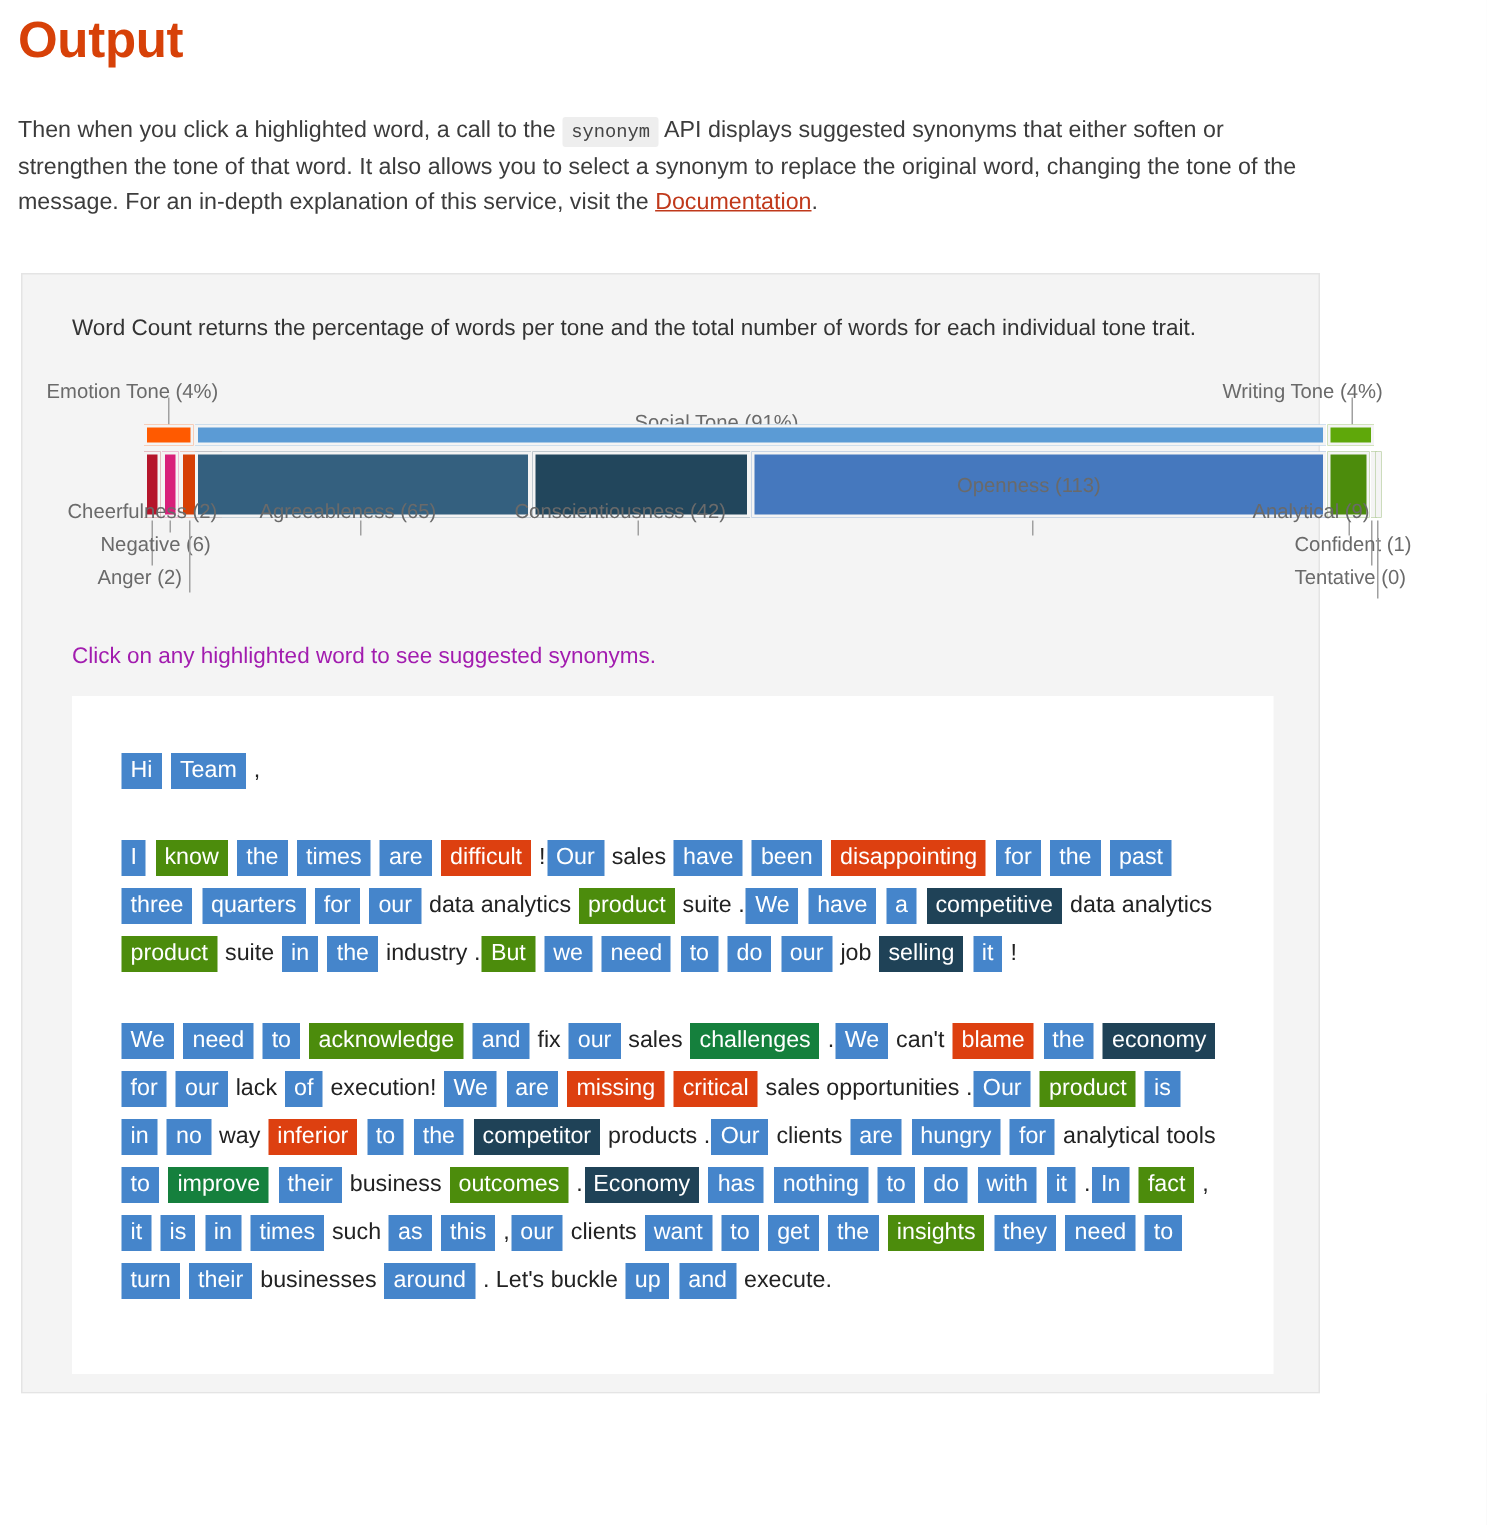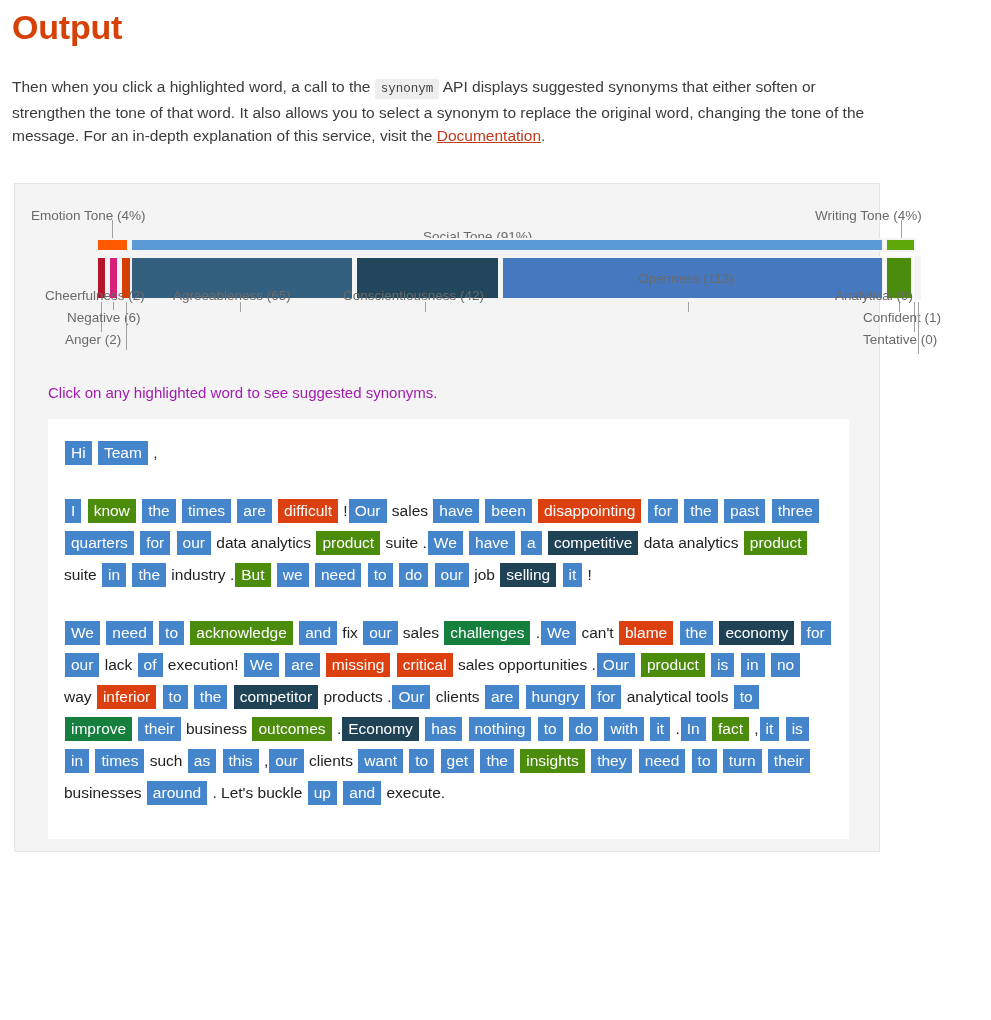--- a/index.html
+++ b/index.html
@@ -127,21 +127,21 @@
   .msgbox {
     background: #ffffff;
     margin: 18px 30px 0 33px;
     padding: 18px 16px 30px 16px;
     min-height: 330px;
   }
   .msg-para {
     line-height: 32px;
     font-size: 15.5px;
     color: #222;
-    margin: 0;
+    margin: 16px;
   }
   .msg-para + .msg-para { margin-top: 26px; }
   .w {
     display: inline-block;
     padding: 2px 6px 3px 6px;
     color: #ffffff;
     margin: 0 1px;
     line-height: 19px;
     cursor: pointer;
   }
@@ -159,20 +159,21 @@
 
   <h1 class="page-title">Output</h1>
 
   <div class="intro">
     <p class="p2"><span>Then when you click a highlighted word, a call to the </span><code class="inline">synonym</code><span> API displays suggested synonyms that either soften or strengthen the tone of that word. It also allows you to select a synonym to replace the original word, changing the tone of the message. For an in-depth explanation of this service, visit the </span><a class="doc-link" href="#">Documentation</a><span>.</span></p>
   </div>
 
   <div class="card">
 
 
+    <div class="section-desc">Word Count returns the percentage of words per tone and the total number of words for each individual tone trait.</div>
 
     <div class="chart" id="chart">
         <div class="chart-label" style="left: 16px; top: 10px;">Emotion Tone (4%)</div>
         <div class="leader" style="left: 97px; top: 22px; height: 18px;"></div>
         <div class="seg seg-top" style="left: 81px; top: 40px; width: 33px; background: rgb(255, 90, 0);"></div>
         <div class="chart-label" style="left: 408px; top: 31px;">Social Tone (91%)</div>
         <div class="seg seg-top" style="left: 115px; top: 40px; width: 754px; background: rgb(91, 155, 213);"></div>
         <div class="chart-label" style="left: 800px; top: 10px;">Writing Tone (4%)</div>
         <div class="leader" style="left: 886px; top: 22px; height: 18px;"></div>
         <div class="seg seg-top" style="left: 870px; top: 40px; width: 31px; background: rgb(95, 168, 10);"></div>

